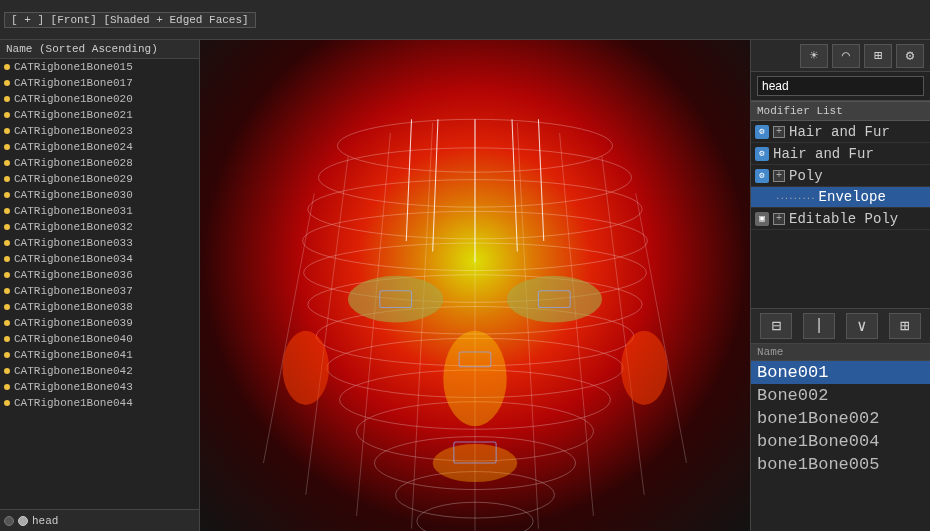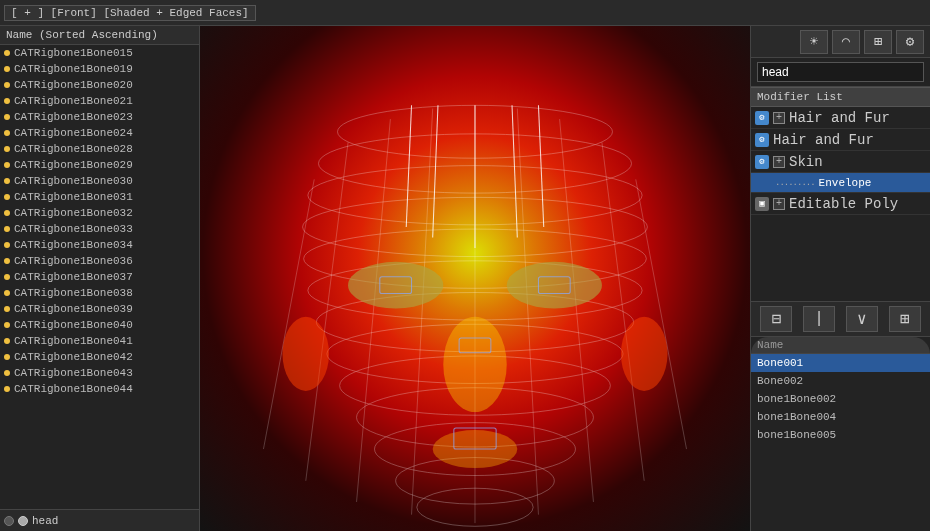--- a/index.html
+++ b/index.html
@@ -10,21 +10,21 @@
       font-family: 'Courier New', monospace;
       font-size: 11px;
       color: #cccccc;
       overflow: hidden;
       display: flex;
       flex-direction: column;
     }
 
     
     .top-bar {
-      height: 26px;
+      height: 40px;
       background: #2a2a2a;
       border-bottom: 1px solid #444;
       display: flex;
       align-items: center;
       padding: 0 4px;
       gap: 4px;
     }
     .top-bar-label {
       font-size: 11px;
       color: #ccc;
@@ -236,21 +236,21 @@
       border-bottom: 1px solid #333;
       cursor: pointer;
       background: #2a5a9a;
     }
     .env-dots {
       font-size: 9px;
       color: #aaa;
       letter-spacing: -1px;
     }
     .env-label {
-      font-size: 11px;
+      font-size: 14px;
       color: #fff;
     }
 
     .right-button-row {
       display: flex;
       align-items: center;
       justify-content: space-around;
       padding: 4px;
       background: #2a2a2a;
       border-top: 1px solid #444;
@@ -267,36 +267,35 @@
       cursor: pointer;
       font-size: 16px;
       color: #ccc;
     }
 
     .right-bottom-section {
       flex: 1;
       overflow: hidden;
       display: flex;
       flex-direction: column;
-      border-radius: 17px;
     }
     .right-bottom-header {
       background: #3a3a3a;
       padding: 2px 6px;
       font-size: 11px;
       color: #999;
       border-bottom: 1px solid #444;
     }
     .bone-list {
       flex: 1;
       overflow-y: auto;
     }
     .bone-item {
       padding: 2px 6px;
-      font-size: 11px;
+      font-size: 17px;
       color: #bbb;
       cursor: pointer;
       min-height: 18px;
       display: flex;
       align-items: center;
     }
     .bone-item.selected {
       background: #2a5a9a;
       color: #fff;
     }
@@ -336,21 +335,21 @@
   <div class="left-panel">
     <div class="left-panel-header">Name (Sorted Ascending)</div>
     <div class="left-panel-list">
 
     <div class="list-item">
       <div class="dot"></div>
       <span>CATRigbone1Bone015</span>
     </div>
         <div class="list-item">
       <div class="dot"></div>
-      <span>CATRigbone1Bone019</span>
+      <span>CATRigbone1Bone017</span>
     </div>
         <div class="list-item">
       <div class="dot"></div>
       <span>CATRigbone1Bone020</span>
     </div>
         <div class="list-item">
       <div class="dot"></div>
       <span>CATRigbone1Bone021</span>
     </div>
         <div class="list-item">
@@ -529,21 +528,21 @@
       </div>
 
       <div class="mod-item">
         <div class="mod-icon blue">⚙</div>
         <span class="mod-label">Hair and Fur</span>
       </div>
 
       <div class="mod-item">
         <div class="mod-icon blue">⚙</div>
         <div class="mod-plus">+</div>
-        <span class="mod-label">Skin</span>
+        <span class="mod-label">Poly</span>
       </div>
 
       <div class="envelope-item">
         <span class="env-dots">.........</span>
         <span class="env-label">Envelope</span>
       </div>
 
       <div class="mod-item">
         <div class="mod-icon" style="background:#666;">▣</div>
         <div class="mod-plus">+</div>

